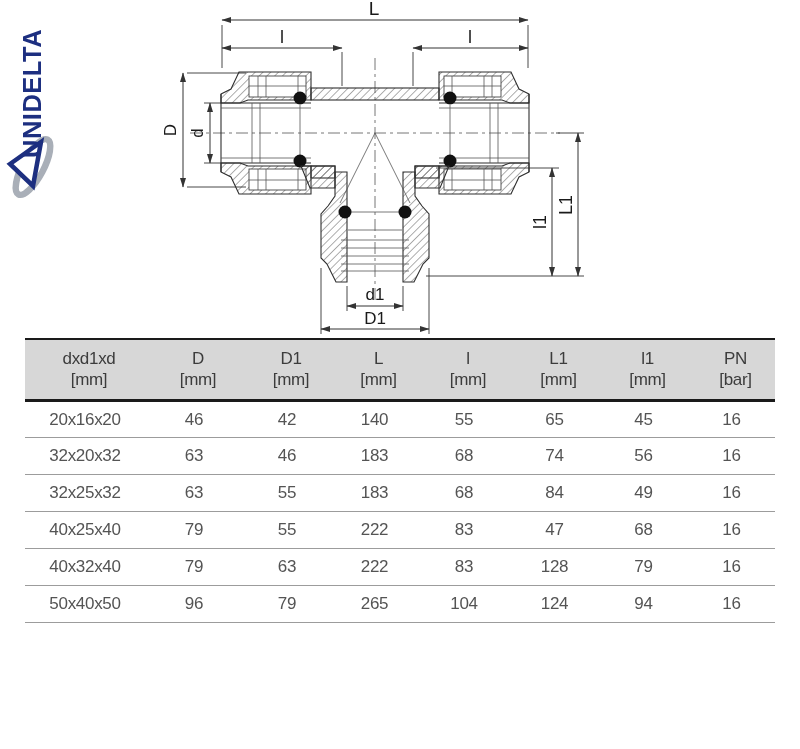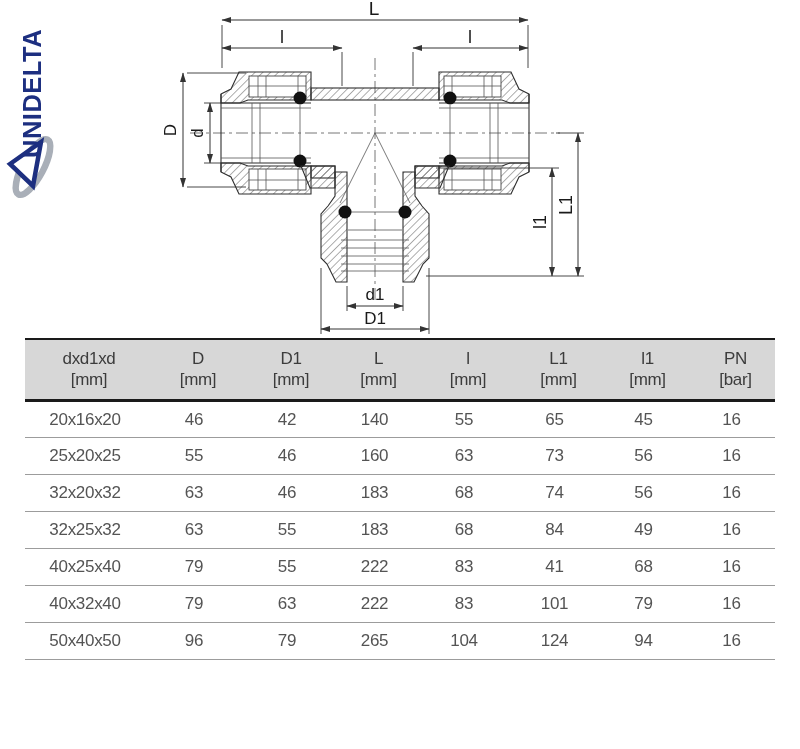--- a/index.html
+++ b/index.html
@@ -239,30 +239,20 @@
         <td>20x16x20</td>
           <td>46</td>
           <td>42</td>
           <td>140</td>
           <td>55</td>
           <td>65</td>
           <td>45</td>
           <td>16</td>
       </tr>
       <tr>
-        <td>25x20x25</td>
-          <td>55</td>
-          <td>46</td>
-          <td>160</td>
-          <td>63</td>
-          <td>73</td>
-          <td>56</td>
-          <td>16</td>
-      </tr>
-      <tr>
         <td>32x20x32</td>
           <td>63</td>
           <td>46</td>
           <td>183</td>
           <td>68</td>
           <td>74</td>
           <td>56</td>
           <td>16</td>
       </tr>
       <tr>
@@ -274,31 +264,31 @@
           <td>84</td>
           <td>49</td>
           <td>16</td>
       </tr>
       <tr>
         <td>40x25x40</td>
           <td>79</td>
           <td>55</td>
           <td>222</td>
           <td>83</td>
-          <td>41</td>
+          <td>47</td>
           <td>68</td>
           <td>16</td>
       </tr>
       <tr>
         <td>40x32x40</td>
           <td>79</td>
           <td>63</td>
           <td>222</td>
           <td>83</td>
-          <td>101</td>
+          <td>128</td>
           <td>79</td>
           <td>16</td>
       </tr>
       <tr>
         <td>50x40x50</td>
           <td>96</td>
           <td>79</td>
           <td>265</td>
           <td>104</td>
           <td>124</td>

